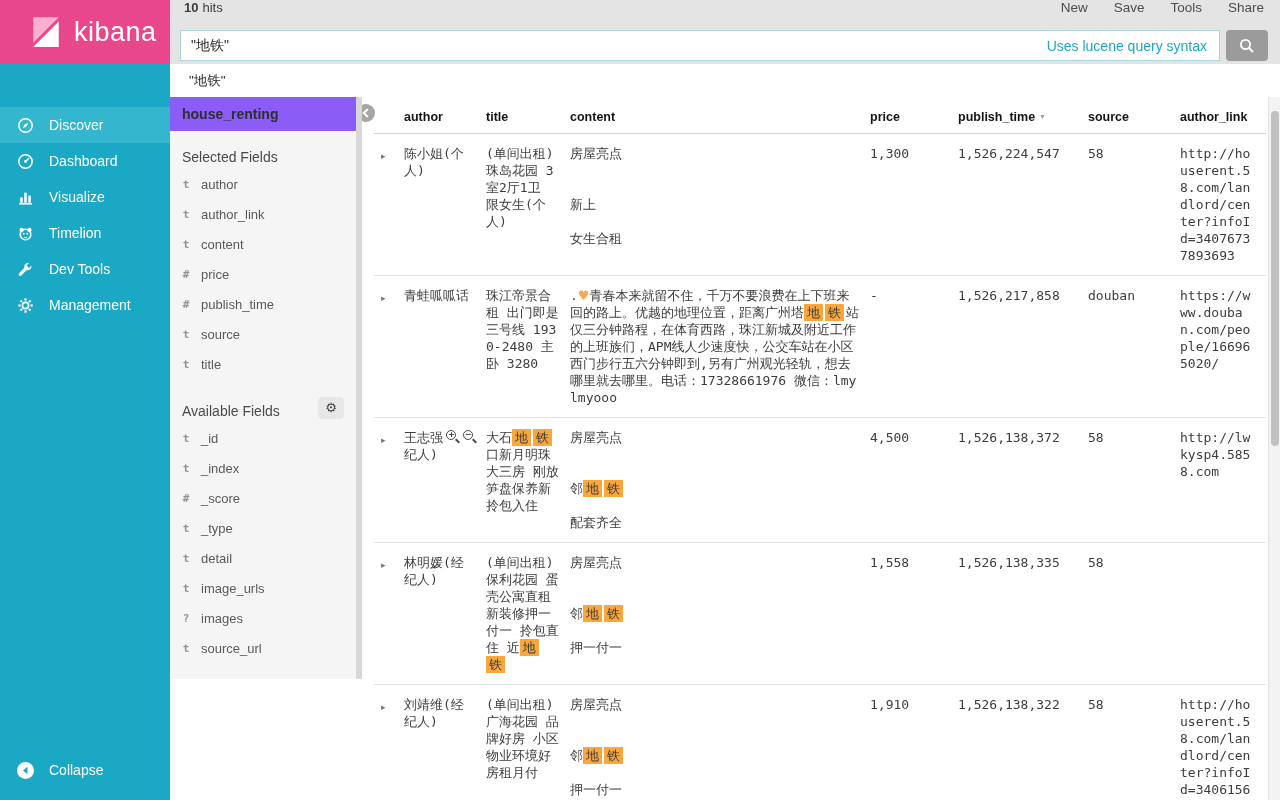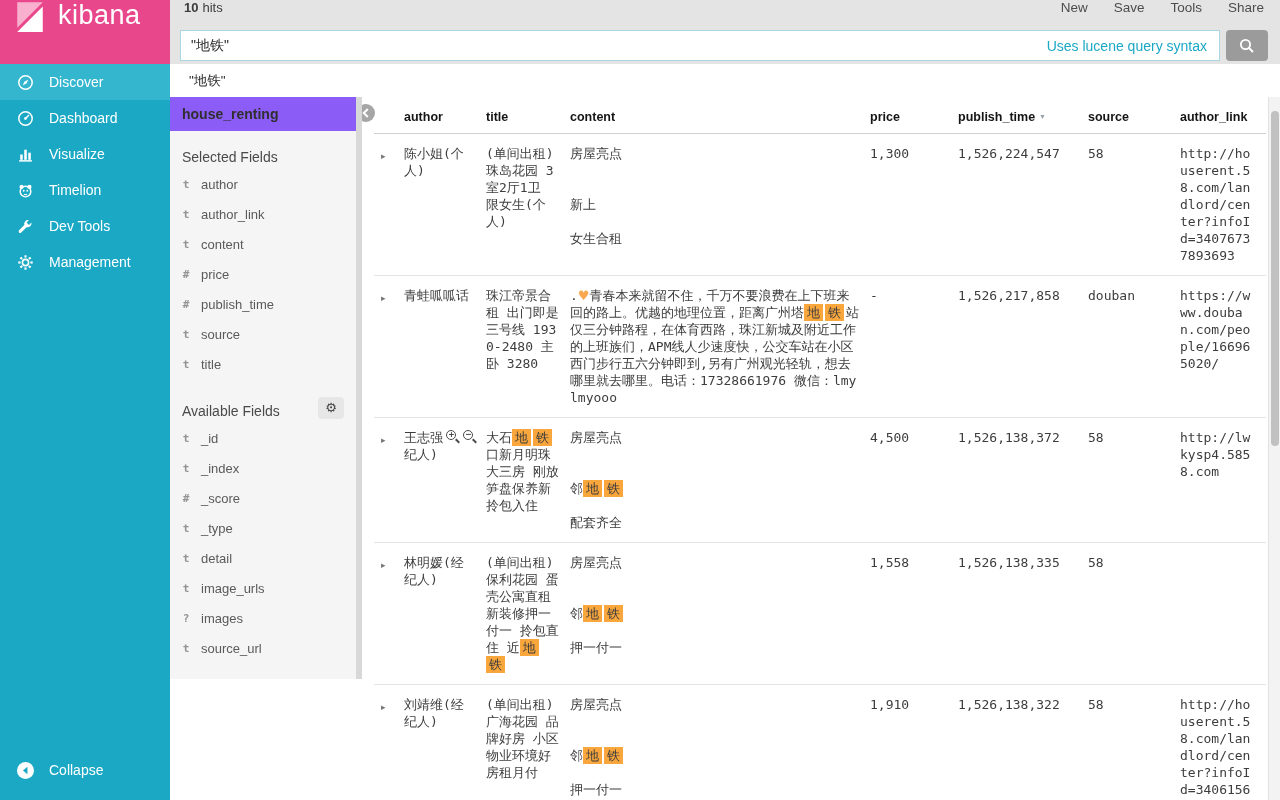--- a/index.html
+++ b/index.html
@@ -1,24 +1,24 @@
 <!DOCTYPE html>
 <html><head>
 <meta charset="utf-8">
 <style>
   * { box-sizing: border-box; margin: 0; padding: 0; }
   html,body { width:1280px; height:800px; overflow:hidden; font-family:"Liberation Sans", sans-serif; background:#fff; }
   #app { display:flex; width:1280px; height:800px; }
 
   
   .sidenav { width:170px; flex:none; background:#1ba8c5; display:flex; flex-direction:column; }
-  .logo { height:64px; background:#e8488b; display:flex; gap:11px; padding-left:13px; }
+  .logo { height:64px; background:#e8488b; display:flex; align-items:center; gap:11px; padding-left:29px; }
   .logo-text { color:#fff; font-size:27px; font-weight:400; letter-spacing:0.5px; }
   .nav-item { height:36px; display:flex; align-items:center; gap:15px; padding-left:17px; color:#fff; font-size:14px; cursor:pointer; }
-  .nav-item.active { background:#35b6cf; }
+  .nav-item.active { background:#35b6cf;margin-top:43px; }
   .nav-icon { width:17px; height:17px; display:flex; align-items:center; justify-content:center; flex:none; }
   .collapse-item { margin-top:auto; height:38px; display:flex; align-items:flex-start; gap:15px; padding-left:17px; color:#fff; font-size:14px; margin-bottom:0; cursor:pointer; }
 
   
   .main { flex:1; display:flex; flex-direction:column; min-width:0; }
   .querybar { background:#e4e4e4; }
   .hits-row { height:30px; display:flex; align-items:flex-start; padding:0 16px 0 14px; font-size:13px; color:#3c3c3c; }
   .hits-row b { margin-right:4px; }
   .top-menu { margin-left:auto; display:flex; gap:26px; }
   .top-menu span { color:#4d4d4d; font-size:13.5px; cursor:pointer; }

